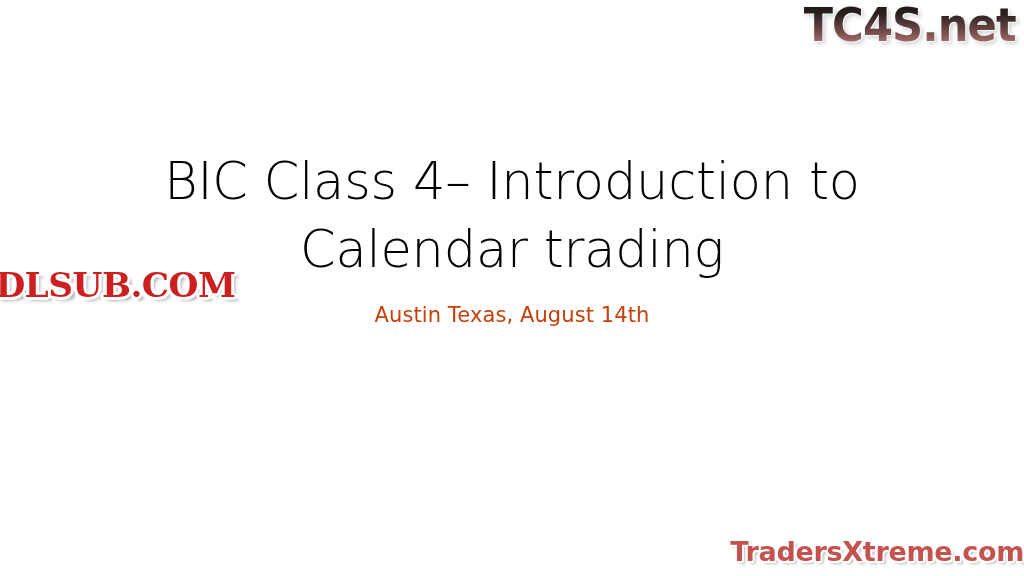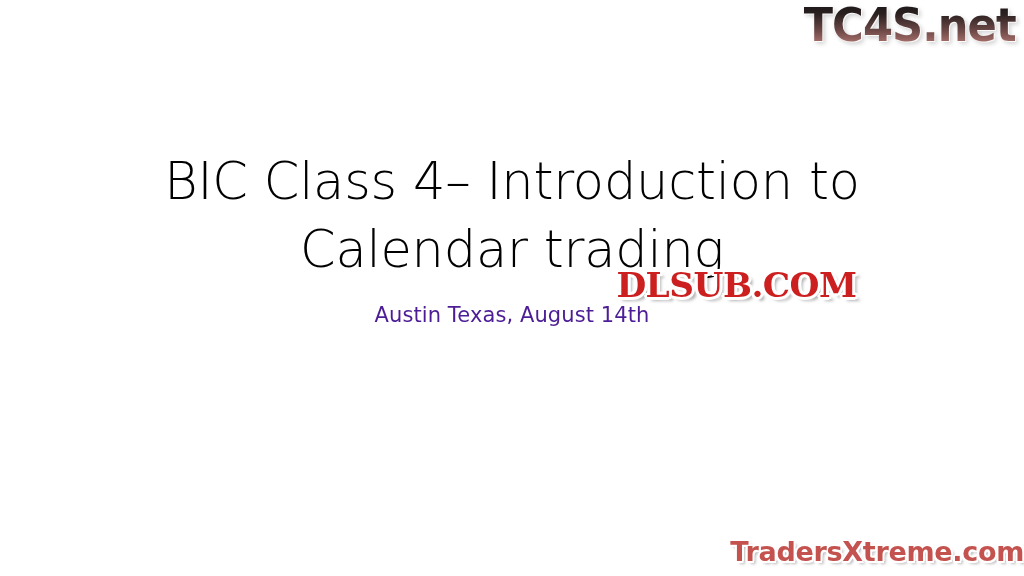--- a/index.html
+++ b/index.html
@@ -37,21 +37,21 @@
     padding: 0 120px;
     box-sizing: border-box;
     white-space: pre-wrap;
   }
   .slide-subtitle {
     margin-top: 18px;
     font-family: "DejaVu Sans", sans-serif;
     font-weight: 400;
     font-size: 21px;
     line-height: 26px;
-    color: #4c1d95;
+    color: #c2410c;
     letter-spacing: 0.1px;
   }
 
   
   .wm-topright {
     position: absolute;
     right: 8px;
     top: 0px;
     font-family: "DejaVu Sans", sans-serif;
     font-weight: bold;
@@ -72,22 +72,22 @@
     -webkit-text-fill-color: transparent;
     filter: drop-shadow(1px 1px 0 rgba(255,255,255,0.85))
             drop-shadow(2px 2px 2px rgba(0,0,0,0.18));
     white-space: nowrap;
   }
 
   .wm-center {
     position: absolute;
     left: 0;
     top: 268px;
-    width: 852px;
-    text-align: right;
+    width: 977px;
+    text-align: left;
     pointer-events: none;
   }
   .wm-center-text {
     display: inline-block;
     font-family: "DejaVu Serif", serif;
     font-weight: bold;
     font-size: 33px;
     line-height: 36px;
     letter-spacing: -0.5px;
     transform: scaleX(1.04);

